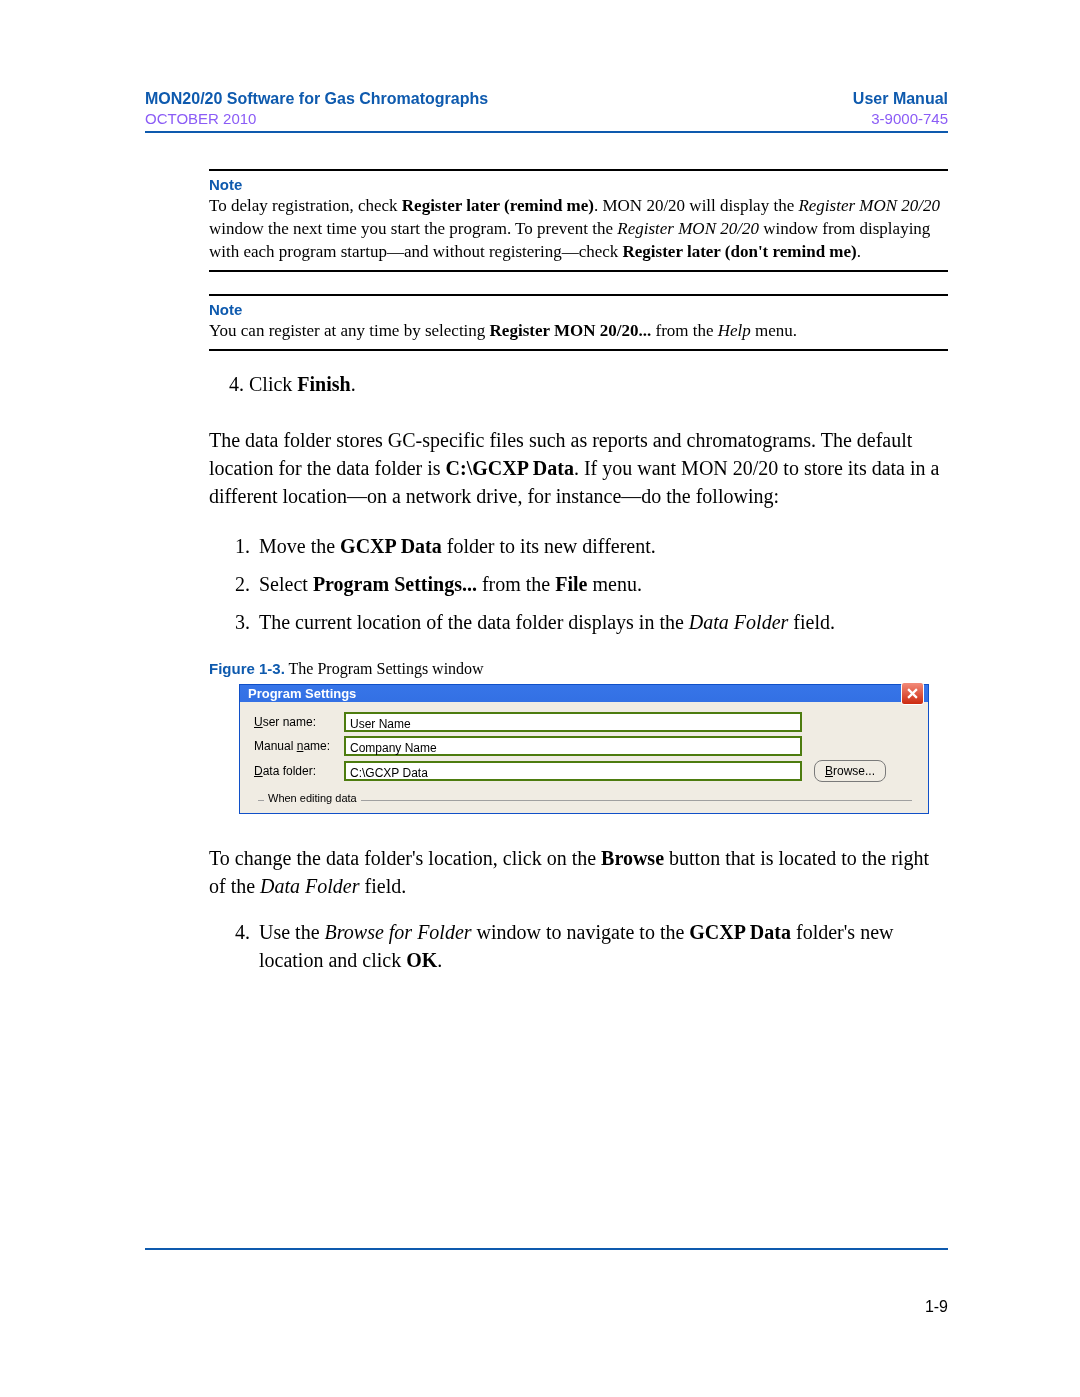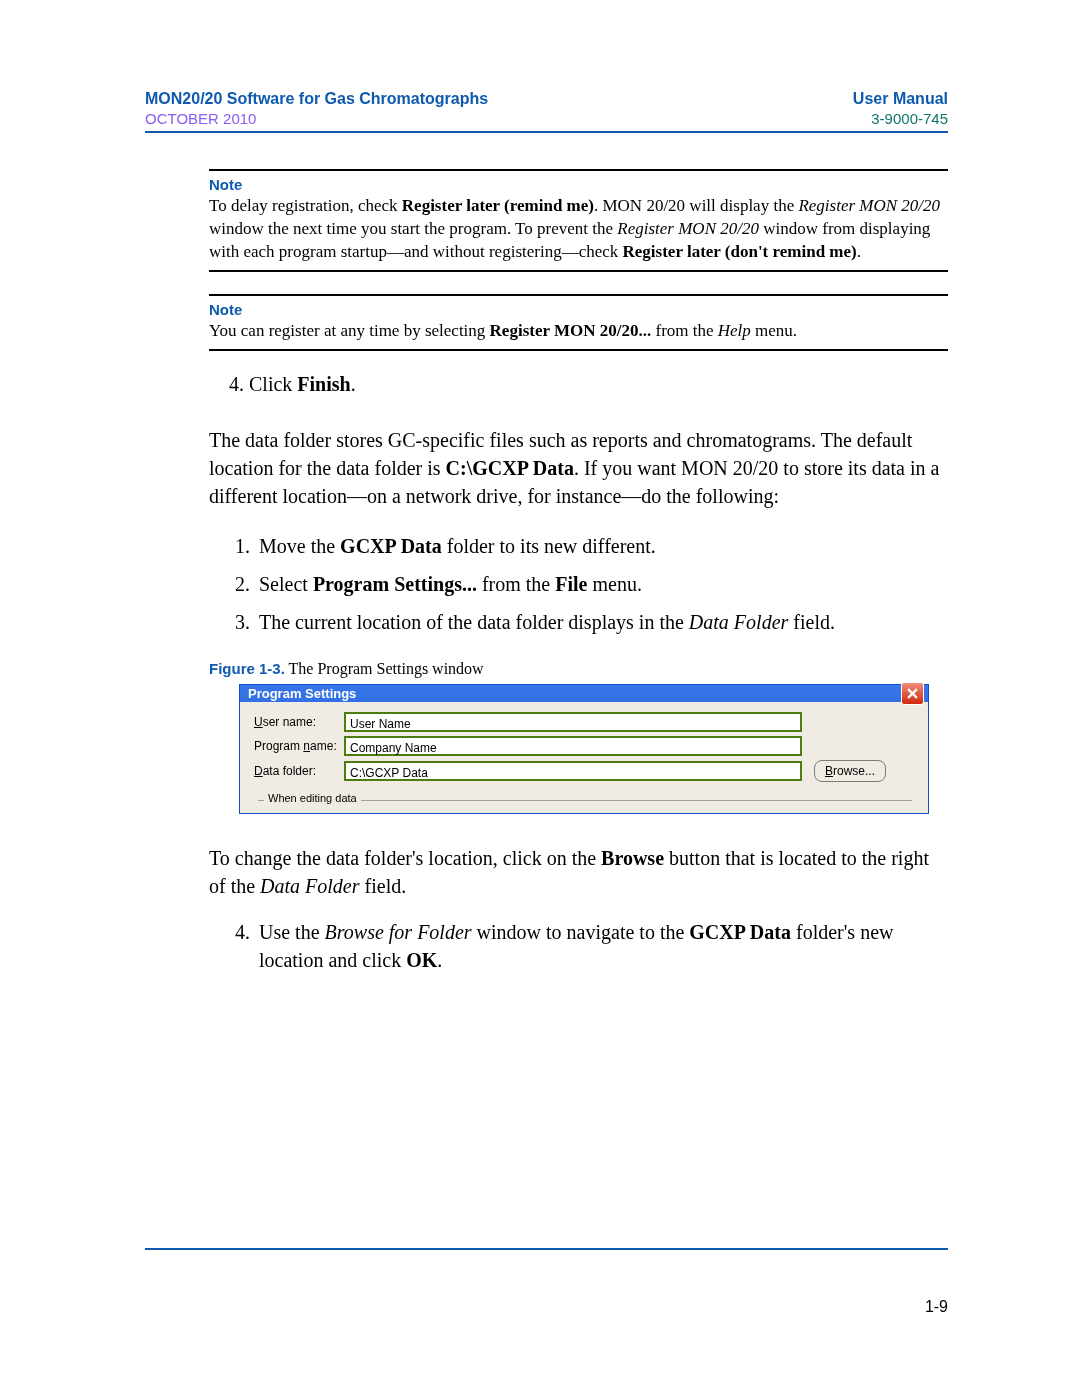--- a/index.html
+++ b/index.html
@@ -17,21 +17,21 @@
 }
 .header-row {
   display: flex;
   justify-content: space-between;
   align-items: baseline;
   font-family: Arial, Helvetica, sans-serif;
 }
 .header-left1 { color: #0e5aae; font-weight: bold; font-size: 16px; }
 .header-right1 { color: #0e5aae; font-weight: bold; font-size: 16px; }
 .header-left2 { font-size: 15px; color: #8b5cf6; font-family: Arial, Helvetica, sans-serif; }
-.header-right2 { font-size: 15px; color: #0f766e; font-family: Arial, Helvetica, sans-serif; }
+.header-right2 { font-size: 15px; color: #8b5cf6; font-family: Arial, Helvetica, sans-serif; }
 .rule {
   border: 0;
   border-top: 2px solid #0e5aae;
   margin-top: 4px;
 }
 .content-block {
   margin-left: 64px;
   margin-top: 36px;
 }
 .note-box {
@@ -247,21 +247,21 @@
             <path d="M1 1 L9 9 M9 1 L1 9" stroke="#fff" stroke-width="2" fill="none"></path>
           </svg>
       </div>
     </div>
     <div class="win-body">
       <div class="form-row">
         <div class="form-label"><span class="u">U</span><span>ser name:</span></div>
         <div class="form-input input-user">User Name</div>
       </div>
       <div class="form-row">
-        <div class="form-label"><span>Program </span><span class="u">n</span><span>ame:</span></div>
+        <div class="form-label"><span>Manual </span><span class="u">n</span><span>ame:</span></div>
         <div class="form-input input-company">Company Name</div>
       </div>
       <div class="form-row">
         <div class="form-label"><span class="u">D</span><span>ata folder:</span></div>
         <div class="form-input input-data">C:\GCXP Data</div>
         <button class="browse-btn"><span class="u">B</span><span>rowse...</span></button>
       </div>
       <div class="groupbox-cut">
         <span class="gtitle">When editing data</span>
       </div>

